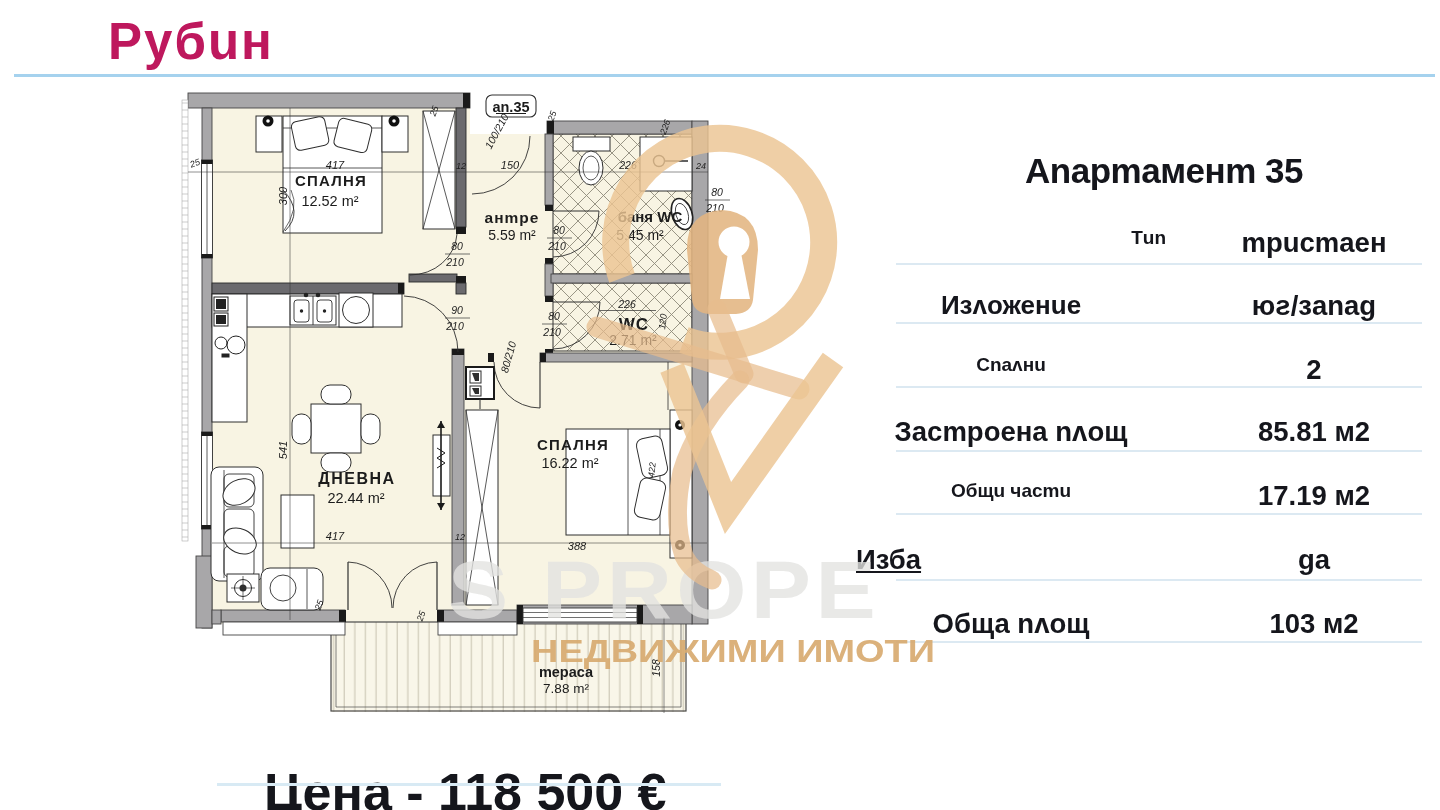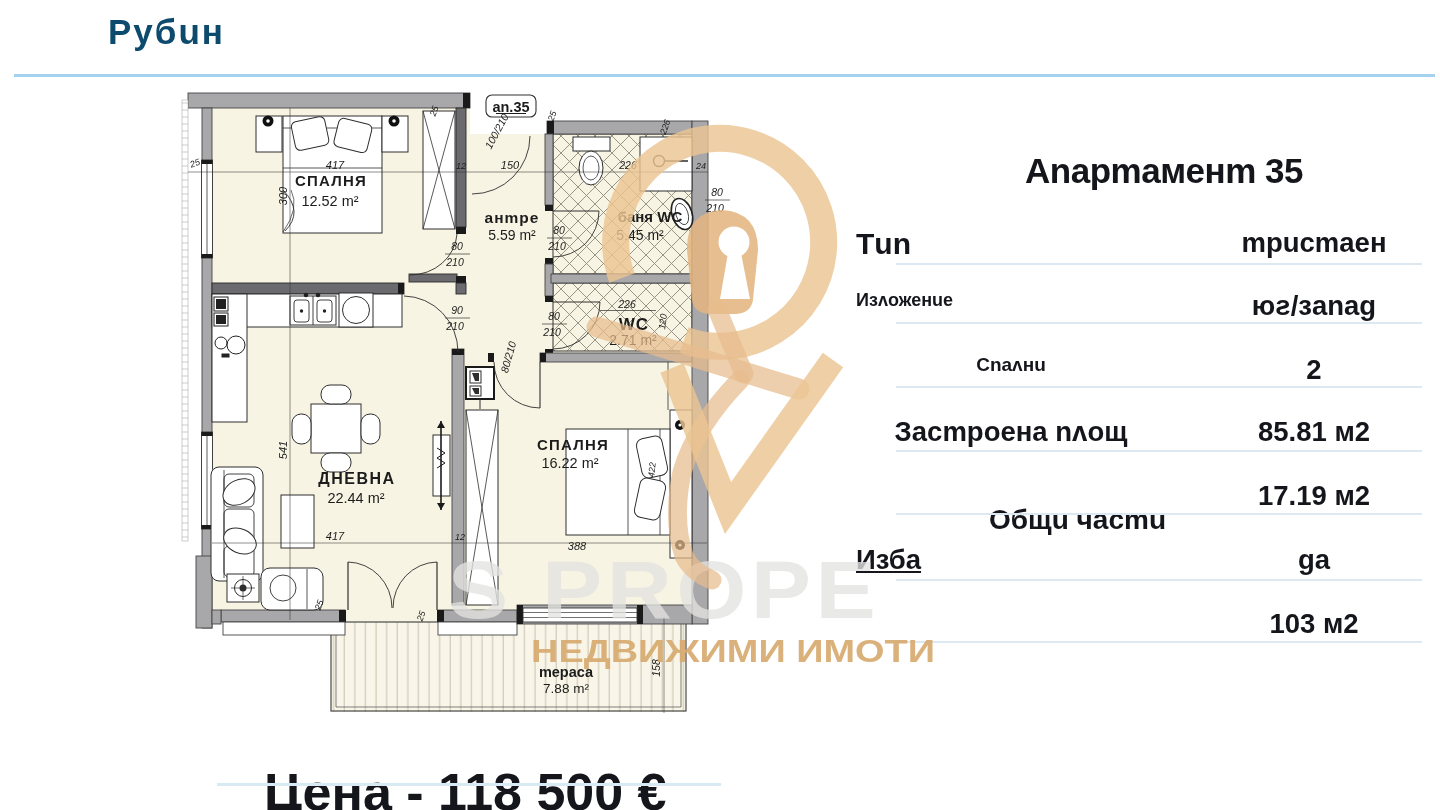--- a/index.html
+++ b/index.html
@@ -1,51 +1,52 @@
 <!DOCTYPE html>
 <html><head><meta charset="utf-8">
 <style>
 html,body{margin:0;padding:0;width:1440px;height:810px;background:#fff;font-family:"Liberation Sans",sans-serif;overflow:hidden}
 .abs{position:absolute}
 .lbl{font-weight:bold;color:#15161c}
 </style></head>
 <body>
 
-<div class="abs" style="left:108px;top:12px;font-size:35px;font-weight:bold;color:#0c4a6e;letter-spacing:2px;">Рубuн</div>
+<div class="abs" style="left:108px;top:12px;font-size:51px;font-weight:bold;color:#be185d;letter-spacing:2px;">Рубuн</div>
 
 <div class="abs" style="left:14px;top:74px;width:1421px;height:3px;background:#a5d2ee;"></div>
 
 <div class="abs lbl" style="left:896px;top:135px;width:536px;text-align:center;font-size:35px;letter-spacing:-0.5px;margin-top:16px;">Аnарmаменm 35</div>
 
 <div class="abs" style="left:896px;top:0;width:526px;height:810px;">
 
-  <div class="abs lbl" style="left:-40px;width:310px;top:227px;text-align:left;font-size:30px;white-space:nowrap;">Тun</div>
+  <div class="abs lbl" style="left:-40px;width:310px;top:227px;text-align:right;font-size:19px;white-space:nowrap;">Тun</div>
   <div class="abs lbl" style="left:270px;width:296px;top:227px;text-align:center;font-size:27.5px;white-space:nowrap;">mpucmaeн</div>
   <div class="abs" style="left:0;top:263px;width:526px;height:2px;background:#dce9f2;"></div>
 
-  <div class="abs lbl" style="left:-40px;width:310px;top:290px;font-size:18px;white-space:nowrap;">Изʌоженuе</div>
+  <div class="abs lbl" style="left:-40px;width:310px;top:290px;text-align:center;font-size:26px;white-space:nowrap;">Изʌоженuе</div>
   <div class="abs lbl" style="left:270px;width:296px;top:290px;text-align:center;font-size:27.5px;white-space:nowrap;">юƨ/зanag</div>
   <div class="abs" style="left:0;top:322px;width:526px;height:2px;background:#dce9f2;"></div>
 
   <div class="abs lbl" style="left:-40px;width:310px;top:354px;text-align:center;font-size:19px;white-space:nowrap;">Сnаʌнu</div>
   <div class="abs lbl" style="left:270px;width:296px;top:354px;text-align:center;font-size:27.5px;white-space:nowrap;">2</div>
   <div class="abs" style="left:0;top:386px;width:526px;height:2px;background:#dce9f2;"></div>
 
   <div class="abs lbl" style="left:-40px;width:310px;top:416px;text-align:center;font-size:27.5px;white-space:nowrap;">Засmроена nʌощ</div>
   <div class="abs lbl" style="left:270px;width:296px;top:416px;text-align:center;font-size:27.5px;white-space:nowrap;">85.81 м2</div>
   <div class="abs" style="left:0;top:450px;width:526px;height:2px;background:#dce9f2;"></div>
 
-  <div class="abs lbl" style="left:-40px;width:310px;top:504px;text-align:right;font-size:28px;white-space:nowrap;">Общu часmu</div>
+  <div class="abs lbl" style="left:-40px;width:310px;top:480px;text-align:center;font-size:19px;white-space:nowrap;">Общu часmu</div>
   <div class="abs lbl" style="left:270px;width:296px;top:480px;text-align:center;font-size:27.5px;white-space:nowrap;">17.19 м2</div>
   <div class="abs" style="left:0;top:513px;width:526px;height:2px;background:#dce9f2;"></div>
 
   <div class="abs lbl" style="left:-40px;width:310px;top:544px;font-size:27.5px;white-space:nowrap;text-decoration:underline;">Изба</div>
   <div class="abs lbl" style="left:270px;width:296px;top:544px;text-align:center;font-size:27.5px;white-space:nowrap;">ga</div>
   <div class="abs" style="left:0;top:579px;width:526px;height:2px;background:#dce9f2;"></div>
 
+  <div class="abs lbl" style="left:-40px;width:310px;top:608px;text-align:center;font-size:27.5px;white-space:nowrap;">Обща nʌощ</div>
   <div class="abs lbl" style="left:270px;width:296px;top:608px;text-align:center;font-size:27.5px;white-space:nowrap;">103 м2</div>
   <div class="abs" style="left:0;top:641px;width:526px;height:2px;background:#dce9f2;"></div>
 </div>
 
 <div class="abs lbl" style="left:264px;top:762px;font-size:52px;">Цена - 118 500 €</div>
 
 <div class="abs" style="left:217px;top:783px;width:504px;height:3px;background:#d8eaf4;"></div>
 
 <svg class="abs" style="left:180px;top:85px" width="760" height="650" viewBox="180 85 760 650">
 <defs>

